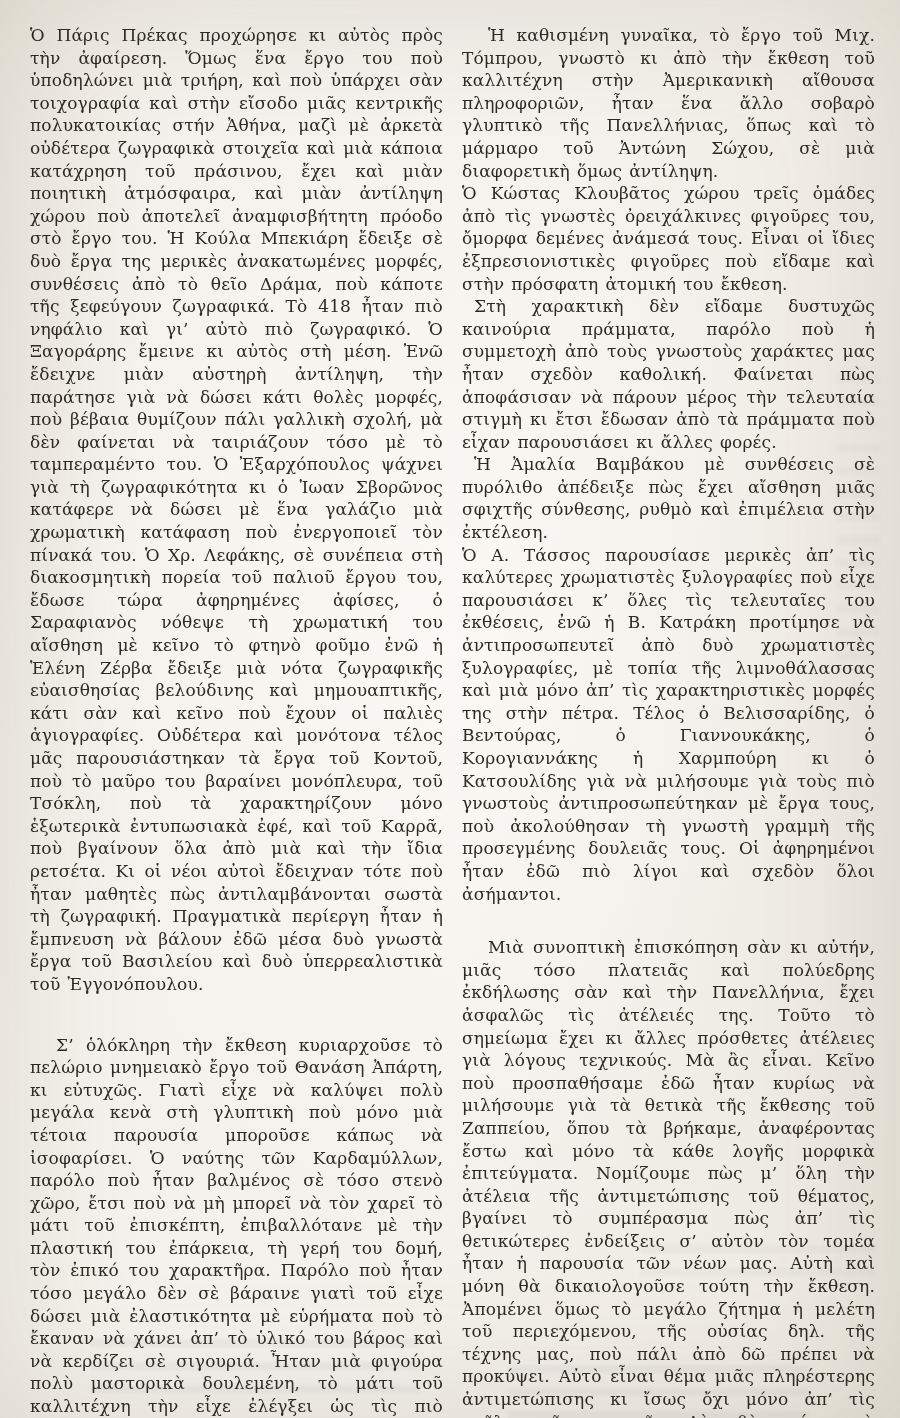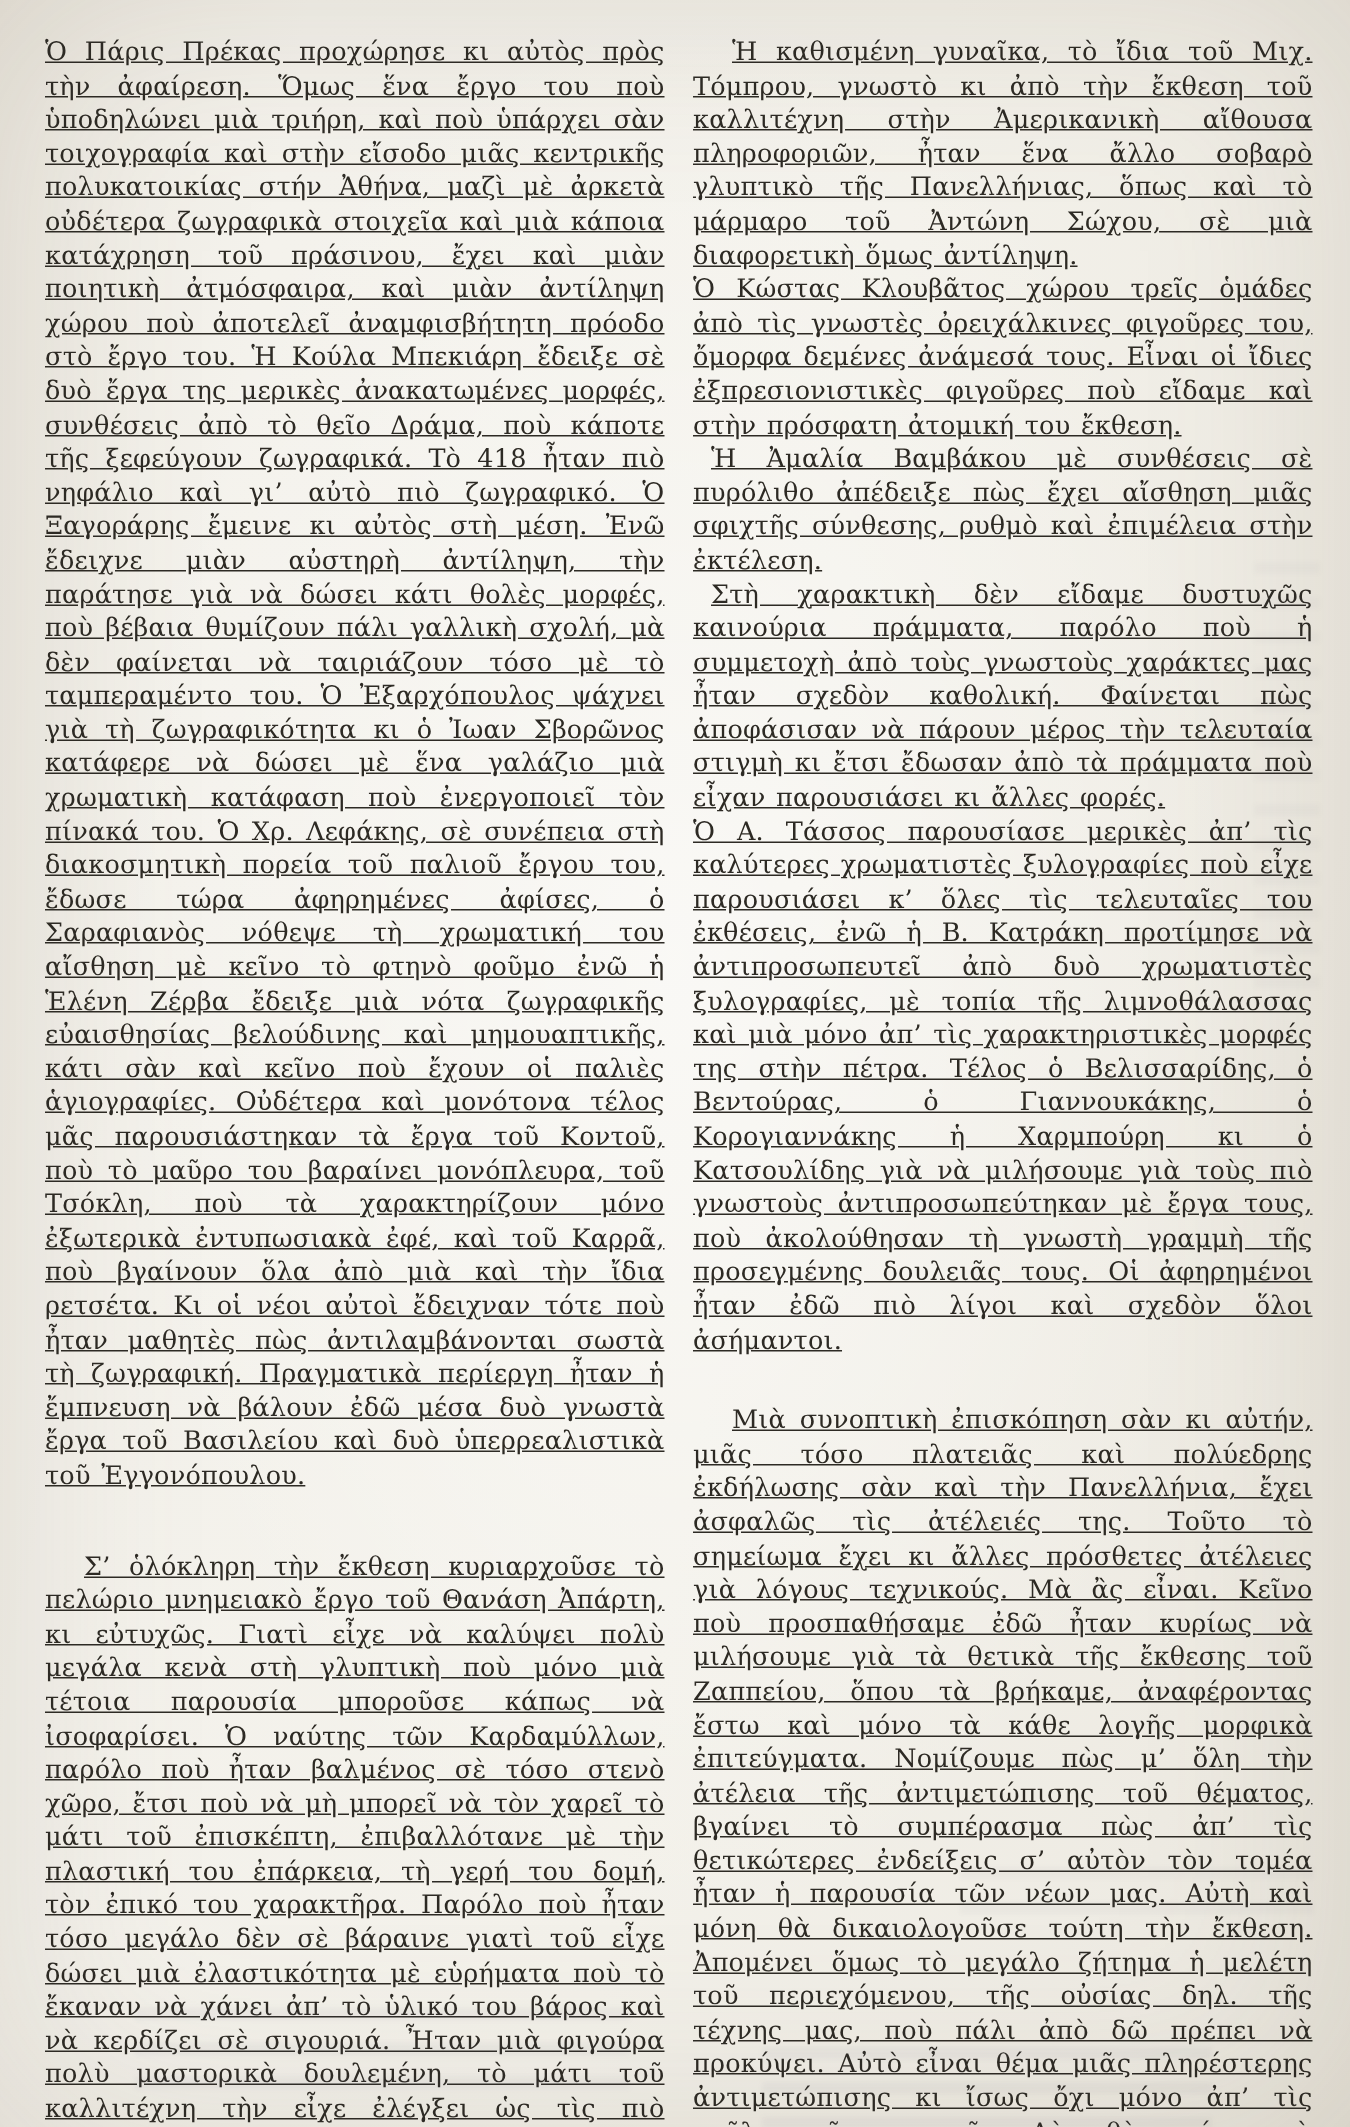--- a/index.html
+++ b/index.html
@@ -35,21 +35,20 @@
     flex: 0 0 413px;
   }
   p.para {
     margin: 0;
     font-size: 17px;
     line-height: 22.6px;
     letter-spacing: 0.15px;
     word-spacing: 1.5px;
     text-align: justify;
     text-justify: inter-word;
-    text-decoration: underline;
   }
   p.indent      { text-indent: 26px; }
   p.indent-sm   { text-indent: 12px; }
   p.gap-top     { margin-top: 31px; }
   p.gap-top-lg  { margin-top: 38px; }
   
   .ghost {
     position: absolute;
     filter: blur(1.6px);
     opacity: 0.55;
@@ -72,24 +71,24 @@
 <div class="page">
 
   <div class="columns">
 
     <div class="col">
       <p class="para">Ὁ Πάρις Πρέκας προχώρησε κι αὐτὸς πρὸς τὴν ἀφαίρεση. Ὅμως ἕνα ἔργο του ποὺ ὑποδηλώνει μιὰ τριήρη, καὶ ποὺ ὑπάρχει σὰν τοιχογραφία καὶ στὴν εἴσοδο μιᾶς κεντρικῆς πολυκατοικίας στήν Ἀθήνα, μαζὶ μὲ ἀρκετὰ οὐδέτερα ζωγραφικὰ στοιχεῖα καὶ μιὰ κάποια κατάχρηση τοῦ πράσινου, ἔχει καὶ μιὰν ποιητικὴ ἀτμόσφαιρα, καὶ μιὰν ἀντίληψη χώρου ποὺ ἀποτελεῖ ἀναμφισβήτητη πρόοδο στὸ ἔργο του. Ἡ Κούλα Μπεκιάρη ἔδειξε σὲ δυὸ ἔργα της μερικὲς ἀνακατωμένες μορφές, συνθέσεις ἀπὸ τὸ θεῖο Δράμα, ποὺ κάποτε τῆς ξεφεύγουν ζωγραφικά. Τὸ 418 ἦταν πιὸ νηφάλιο καὶ γι’ αὐτὸ πιὸ ζωγραφικό. Ὁ Ξαγοράρης ἔμεινε κι αὐτὸς στὴ μέση. Ἐνῶ ἔδειχνε μιὰν αὐστηρὴ ἀντίληψη, τὴν παράτησε γιὰ νὰ δώσει κάτι θολὲς μορφές, ποὺ βέβαια θυμίζουν πάλι γαλλικὴ σχολή, μὰ δὲν φαίνεται νὰ ταιριάζουν τόσο μὲ τὸ ταμπεραμέντο του. Ὁ Ἐξαρχόπουλος ψάχνει γιὰ τὴ ζωγραφικότητα κι ὁ Ἰωαν Σβορῶνος κατάφερε νὰ δώσει μὲ ἕνα γαλάζιο μιὰ χρωματικὴ κατάφαση ποὺ ἐνεργοποιεῖ τὸν πίνακά του. Ὁ Χρ. Λεφάκης, σὲ συνέπεια στὴ διακοσμητικὴ πορεία τοῦ παλιοῦ ἔργου του, ἔδωσε τώρα ἀφηρημένες ἀφίσες, ὁ Σαραφιανὸς νόθεψε τὴ χρωματική του αἴσθηση μὲ κεῖνο τὸ φτηνὸ φοῦμο ἐνῶ ἡ Ἑλένη Ζέρβα ἔδειξε μιὰ νότα ζωγραφικῆς εὐαισθησίας βελούδινης καὶ μημουαπτικῆς, κάτι σὰν καὶ κεῖνο ποὺ ἔχουν οἱ παλιὲς ἁγιογραφίες. Οὐδέτερα καὶ μονότονα τέλος μᾶς παρουσιάστηκαν τὰ ἔργα τοῦ Κοντοῦ, ποὺ τὸ μαῦρο του βαραίνει μονόπλευρα, τοῦ Τσόκλη, ποὺ τὰ χαρακτηρίζουν μόνο ἐξωτερικὰ ἐντυπωσιακὰ ἐφέ, καὶ τοῦ Καρρᾶ, ποὺ βγαίνουν ὅλα ἀπὸ μιὰ καὶ τὴν ἴδια ρετσέτα. Κι οἱ νέοι αὐτοὶ ἔδειχναν τότε ποὺ ἦταν μαθητὲς πὼς ἀντιλαμβάνονται σωστὰ τὴ ζωγραφική. Πραγματικὰ περίεργη ἦταν ἡ ἔμπνευση νὰ βάλουν ἐδῶ μέσα δυὸ γνωστὰ ἔργα τοῦ Βασιλείου καὶ δυὸ ὑπερρεαλιστικὰ τοῦ Ἐγγονόπουλου.</p>
       <p class="para indent gap-top-lg">Σ’ ὁλόκληρη τὴν ἔκθεση κυριαρχοῦσε τὸ πελώριο μνημειακὸ ἔργο τοῦ Θανάση Ἀπάρτη, κι εὐτυχῶς. Γιατὶ εἶχε νὰ καλύψει πολὺ μεγάλα κενὰ στὴ γλυπτικὴ ποὺ μόνο μιὰ τέτοια παρουσία μποροῦσε κάπως νὰ ἰσοφαρίσει. Ὁ ναύτης τῶν Καρδαμύλλων, παρόλο ποὺ ἦταν βαλμένος σὲ τόσο στενὸ χῶρο, ἔτσι ποὺ νὰ μὴ μπορεῖ νὰ τὸν χαρεῖ τὸ μάτι τοῦ ἐπισκέπτη, ἐπιβαλλότανε μὲ τὴν πλαστική του ἐπάρκεια, τὴ γερή του δομή, τὸν ἐπικό του χαρακτῆρα. Παρόλο ποὺ ἦταν τόσο μεγάλο δὲν σὲ βάραινε γιατὶ τοῦ εἶχε δώσει μιὰ ἐλαστικότητα μὲ εὑρήματα ποὺ τὸ ἔκαναν νὰ χάνει ἀπ’ τὸ ὑλικό του βάρος καὶ νὰ κερδίζει σὲ σιγουριά. Ἦταν μιὰ φιγούρα πολὺ μαστορικὰ δουλεμένη, τὸ μάτι τοῦ καλλιτέχνη τὴν εἶχε ἐλέγξει ὡς τὶς πιὸ μικρές της λεπτομέρειες. Μιὰ μορφὴ δυναμικὰ ρεαλιστικὴ βγαλμένη μὲ μεγάλες ἐπιφάνειες ποὺ ἀνάσαινε ἀκόμα καὶ μέσα στὴ στενόχωρη αἴθουσα τοῦ Ζαππείου, τὸν ἀνοιχτὸ οὐρανὸ καὶ τὴν ἀπέραντη θάλασσα. Ὁ ναύτης τοῦ Ἀπάρτη ἦταν ἡ μνημειακὴ ἀποθέωση τοῦ ἀνθρώπινου μόχθου, μὰ καὶ ὁ θρίαμβός του πάνω στὸ ὑγρὸ στοιχεῖο, στὶς φουρτοῦνες καὶ τὶς ἀναποδιές.</p>
     </div>
 
     <div class="col">
-      <p class="para indent">Ἡ καθισμένη γυναῖκα, τὸ ἴδια τοῦ Μιχ. Τόμπρου, γνωστὸ κι ἀπὸ τὴν ἔκθεση τοῦ καλλιτέχνη στὴν Ἀμερικανικὴ αἴθουσα πληροφοριῶν, ἦταν ἕνα ἄλλο σοβαρὸ γλυπτικὸ τῆς Πανελλήνιας, ὅπως καὶ τὸ μάρμαρο τοῦ Ἀντώνη Σώχου, σὲ μιὰ διαφορετικὴ ὅμως ἀντίληψη.</p>
+      <p class="para indent">Ἡ καθισμένη γυναῖκα, τὸ ἔργο τοῦ Μιχ. Τόμπρου, γνωστὸ κι ἀπὸ τὴν ἔκθεση τοῦ καλλιτέχνη στὴν Ἀμερικανικὴ αἴθουσα πληροφοριῶν, ἦταν ἕνα ἄλλο σοβαρὸ γλυπτικὸ τῆς Πανελλήνιας, ὅπως καὶ τὸ μάρμαρο τοῦ Ἀντώνη Σώχου, σὲ μιὰ διαφορετικὴ ὅμως ἀντίληψη.</p>
       <p class="para">Ὁ Κώστας Κλουβᾶτος χώρου τρεῖς ὁμάδες ἀπὸ τὶς γνωστὲς ὀρειχάλκινες φιγοῦρες του, ὄμορφα δεμένες ἀνάμεσά τους. Εἶναι οἱ ἴδιες ἐξπρεσιονιστικὲς φιγοῦρες ποὺ εἴδαμε καὶ στὴν πρόσφατη ἀτομική του ἔκθεση.</p>
+      <p class="para indent-sm">Στὴ χαρακτικὴ δὲν εἴδαμε δυστυχῶς καινούρια πράμματα, παρόλο ποὺ ἡ συμμετοχὴ ἀπὸ τοὺς γνωστοὺς χαράκτες μας ἦταν σχεδὸν καθολική. Φαίνεται πὼς ἀποφάσισαν νὰ πάρουν μέρος τὴν τελευταία στιγμὴ κι ἔτσι ἔδωσαν ἀπὸ τὰ πράμματα ποὺ εἶχαν παρουσιάσει κι ἄλλες φορές.</p>
       <p class="para indent-sm">Ἡ Ἀμαλία Βαμβάκου μὲ συνθέσεις σὲ πυρόλιθο ἀπέδειξε πὼς ἔχει αἴσθηση μιᾶς σφιχτῆς σύνθεσης, ρυθμὸ καὶ ἐπιμέλεια στὴν ἐκτέλεση.</p>
-      <p class="para indent-sm">Στὴ χαρακτικὴ δὲν εἴδαμε δυστυχῶς καινούρια πράμματα, παρόλο ποὺ ἡ συμμετοχὴ ἀπὸ τοὺς γνωστοὺς χαράκτες μας ἦταν σχεδὸν καθολική. Φαίνεται πὼς ἀποφάσισαν νὰ πάρουν μέρος τὴν τελευταία στιγμὴ κι ἔτσι ἔδωσαν ἀπὸ τὰ πράμματα ποὺ εἶχαν παρουσιάσει κι ἄλλες φορές.</p>
       <p class="para">Ὁ Α. Τάσσος παρουσίασε μερικὲς ἀπ’ τὶς καλύτερες χρωματιστὲς ξυλογραφίες ποὺ εἶχε παρουσιάσει κ’ ὅλες τὶς τελευταῖες του ἐκθέσεις, ἐνῶ ἡ Β. Κατράκη προτίμησε νὰ ἀντιπροσωπευτεῖ ἀπὸ δυὸ χρωματιστὲς ξυλογραφίες, μὲ τοπία τῆς λιμνοθάλασσας καὶ μιὰ μόνο ἀπ’ τὶς χαρακτηριστικὲς μορφές της στὴν πέτρα. Τέλος ὁ Βελισσαρίδης, ὁ Βεντούρας, ὁ Γιαννουκάκης, ὁ Κορογιαννάκης ἡ Χαρμπούρη κι ὁ Κατσουλίδης γιὰ νὰ μιλήσουμε γιὰ τοὺς πιὸ γνωστοὺς ἀντιπροσωπεύτηκαν μὲ ἔργα τους, ποὺ ἀκολούθησαν τὴ γνωστὴ γραμμὴ τῆς προσεγμένης δουλειᾶς τους. Οἱ ἀφηρημένοι ἦταν ἐδῶ πιὸ λίγοι καὶ σχεδὸν ὅλοι ἀσήμαντοι.</p>
       <p class="para indent gap-top">Μιὰ συνοπτικὴ ἐπισκόπηση σὰν κι αὐτήν, μιᾶς τόσο πλατειᾶς καὶ πολύεδρης ἐκδήλωσης σὰν καὶ τὴν Πανελλήνια, ἔχει ἀσφαλῶς τὶς ἀτέλειές της. Τοῦτο τὸ σημείωμα ἔχει κι ἄλλες πρόσθετες ἀτέλειες γιὰ λόγους τεχνικούς. Μὰ ἂς εἶναι. Κεῖνο ποὺ προσπαθήσαμε ἐδῶ ἦταν κυρίως νὰ μιλήσουμε γιὰ τὰ θετικὰ τῆς ἔκθεσης τοῦ Ζαππείου, ὅπου τὰ βρήκαμε, ἀναφέροντας ἔστω καὶ μόνο τὰ κάθε λογῆς μορφικὰ ἐπιτεύγματα. Νομίζουμε πὼς μ’ ὅλη τὴν ἀτέλεια τῆς ἀντιμετώπισης τοῦ θέματος, βγαίνει τὸ συμπέρασμα πὼς ἀπ’ τὶς θετικώτερες ἐνδείξεις σ’ αὐτὸν τὸν τομέα ἦταν ἡ παρουσία τῶν νέων μας. Αὐτὴ καὶ μόνη θὰ δικαιολογοῦσε τούτη τὴν ἔκθεση. Ἀπομένει ὅμως τὸ μεγάλο ζήτημα ἡ μελέτη τοῦ περιεχόμενου, τῆς οὐσίας δηλ. τῆς τέχνης μας, ποὺ πάλι ἀπὸ δῶ πρέπει νὰ προκύψει. Αὐτὸ εἶναι θέμα μιᾶς πληρέστερης ἀντιμετώπισης κι ἴσως ὄχι μόνο ἀπ’ τὶς στῆλες τῆς κριτικῆς. Δὲν θὰ πρέπει νὰ βιαστοῦμε σὲ γενικοὺς ἀφορισμούς, σὲ σχηματικὲς κατατάξεις, μὰ νὰ τὸ δοῦμε σ’ ὅλη του τὴ συνθετικότητα. Κι ἴσως πιὸ μπροστὰ νὰ χρειαστεῖ νὰ ξεκαθαρίσουμε μερικὲς στοιχειώδεις ἔννοιες. Εἶναι μιὰ δουλειά, ὅπου πρέπει ν’ ἀκουστοῦν πολλὲς γνῶμες. Κι ὅσο πιὸ συστηματικὰ γίνει τόσο τὸ κέρδος θὰ εἶναι μεγαλύτερο.</p>
 
     </div>
 
   </div>
 
   <div class="ghost ghost-a"></div>
   <div class="ghost ghost-b"></div>
   <div class="ghost ghost-c"></div>

